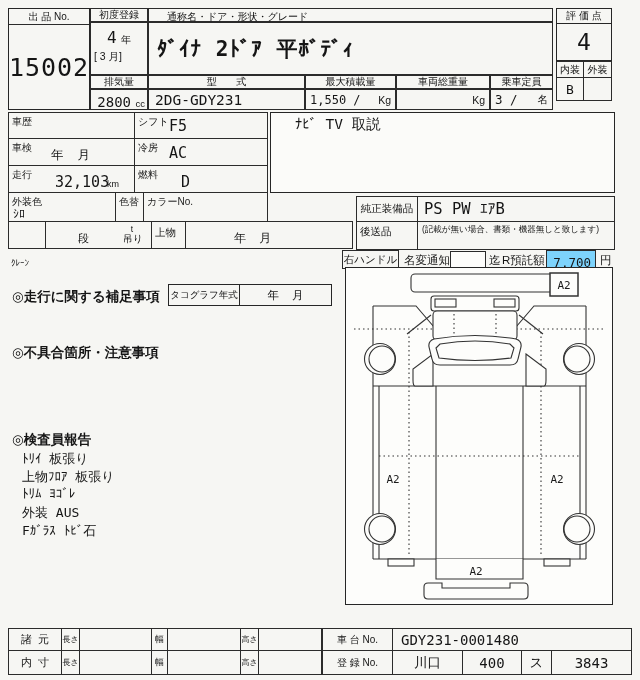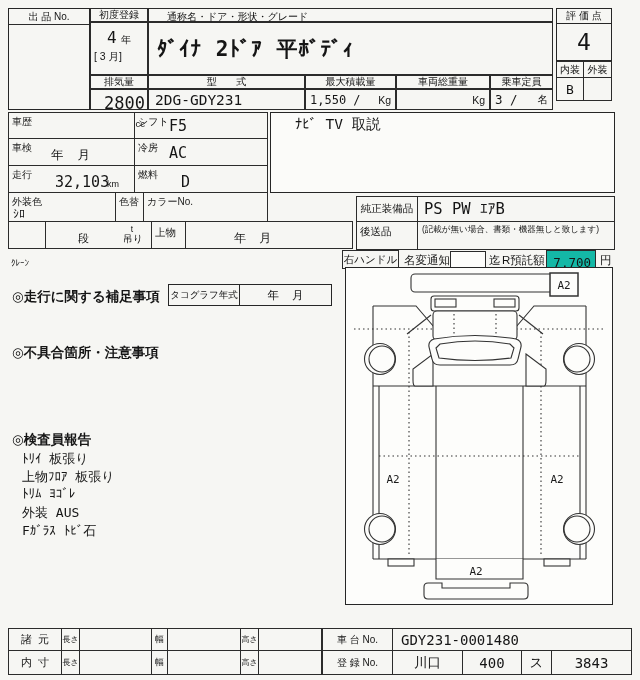--- a/index.html
+++ b/index.html
@@ -19,33 +19,34 @@
   .hdrcell{display:flex;align-items:center;justify-content:center;font-size:10px;}
   .vtxt{font-size:8px;line-height:8px;word-break:break-all;text-align:center;}
   .note-line{font-size:13px;height:18px;white-space:pre;}
   svg text{font-family:"DejaVu Sans Mono","Liberation Mono",monospace;font-size:11px;fill:#1a1a1a;}
 </style>
 </head>
 <body>
 
 <div class="cell box2" style="left:8px;top:8px;width:82px;height:102px;">
   <div style="height:15px;border-bottom:1px solid #2b2b2b;display:flex;align-items:center;justify-content:center;font-size:10px;">出 品 No.</div>
+  <div class="cen mono" style="height:84px;font-size:25px;letter-spacing:1px;">15002</div>
 </div>
 
 <div class="cell hdrcell" style="left:90px;top:8px;width:58px;height:14px;">初度登録</div>
 <div class="cell" style="left:90px;top:22px;width:58px;height:53px;">
   <div style="text-align:center;margin-top:5px;">
     <span class="mono" style="font-size:16px;">4</span>
     <span style="font-size:10px;">年</span>
   </div>
   <div style="font-size:10.5px;padding-left:3px;margin-top:3px;" class="pre">[ 3 月]</div>
 </div>
 <div class="cell hdrcell" style="left:90px;top:75px;width:58px;height:14px;">排気量</div>
 <div class="cell" style="left:90px;top:89px;width:58px;height:21px;text-align:right;padding:3px 2px 0 0;">
-  <span class="mono" style="font-size:17px;">2800</span>
+  <span class="mono" style="font-size:14px;">2800</span>
   <span style="font-size:9.5px;">cc</span>
 </div>
 
 <div class="cell" style="left:148px;top:8px;width:405px;height:14px;font-size:10px;padding:1px 0 0 18px;">通称名・ドア・形状・グレード</div>
 <div class="cell" style="left:148px;top:22px;width:405px;height:53px;">
   <div class="mono" style="font-size:21px;font-weight:bold;padding:12px 0 0 8px;letter-spacing:1px;">ﾀﾞｲﾅ 2ﾄﾞｱ 平ﾎﾞﾃﾞｨ</div>
 </div>
 <div class="cell hdrcell pre" style="left:148px;top:75px;width:157px;height:14px;">型       式</div>
 <div class="cell mono" style="left:148px;top:89px;width:157px;height:21px;font-size:14.5px;padding:2px 0 0 6px;">2DG-GDY231</div>
 <div class="cell hdrcell" style="left:305px;top:75px;width:91px;height:14px;">最大積載量</div>
@@ -135,21 +136,21 @@
 </div>
 <div class="cell" style="left:417px;top:221px;width:198px;height:29px;">
   <span style="position:absolute;top:2px;left:4px;font-size:8.5px;">(記載が無い場合、書類・機器無しと致します)</span>
 </div>
 
 <div class="cell cen" style="left:342px;top:250px;width:57px;height:19px;font-size:10.5px;">右ハンドル</div>
 <span class="abs" style="left:404px;top:253px;font-size:11.5px;">名変通知</span>
 <div class="cell" style="left:450px;top:251px;width:36px;height:17px;background:#fdfdfb;"></div>
 <span class="abs" style="left:489px;top:253px;font-size:11.5px;">迄</span>
 <span class="abs" style="left:502px;top:253px;font-size:11.5px;">R預託額</span>
-<div class="cell" style="left:546px;top:250px;width:50px;height:18px;text-align:right;padding:2px 4px 0 0;background:#14b8a6;">
+<div class="cell" style="left:546px;top:250px;width:50px;height:18px;text-align:right;padding:2px 4px 0 0;background:#7dd3fc;">
   <span class="mono" style="font-size:12.5px;">7,700</span>
 </div>
 <span class="abs" style="left:600px;top:253px;font-size:11.5px;">円</span>
 
 <div class="abs" style="left:12px;top:288px;font-size:13.5px;font-weight:bold;">◎走行に関する補足事項</div>
 <div class="cell box2 cen" style="left:168px;top:284px;width:72px;height:22px;font-size:9.5px;">タコグラフ年式</div>
 <div class="cell box2 cen pre" style="left:239px;top:284px;width:93px;height:22px;font-size:11.5px;">年    月</div>
 
 <div class="abs" style="left:12px;top:344px;font-size:13.5px;font-weight:bold;">◎不具合箇所・注意事項</div>
 

